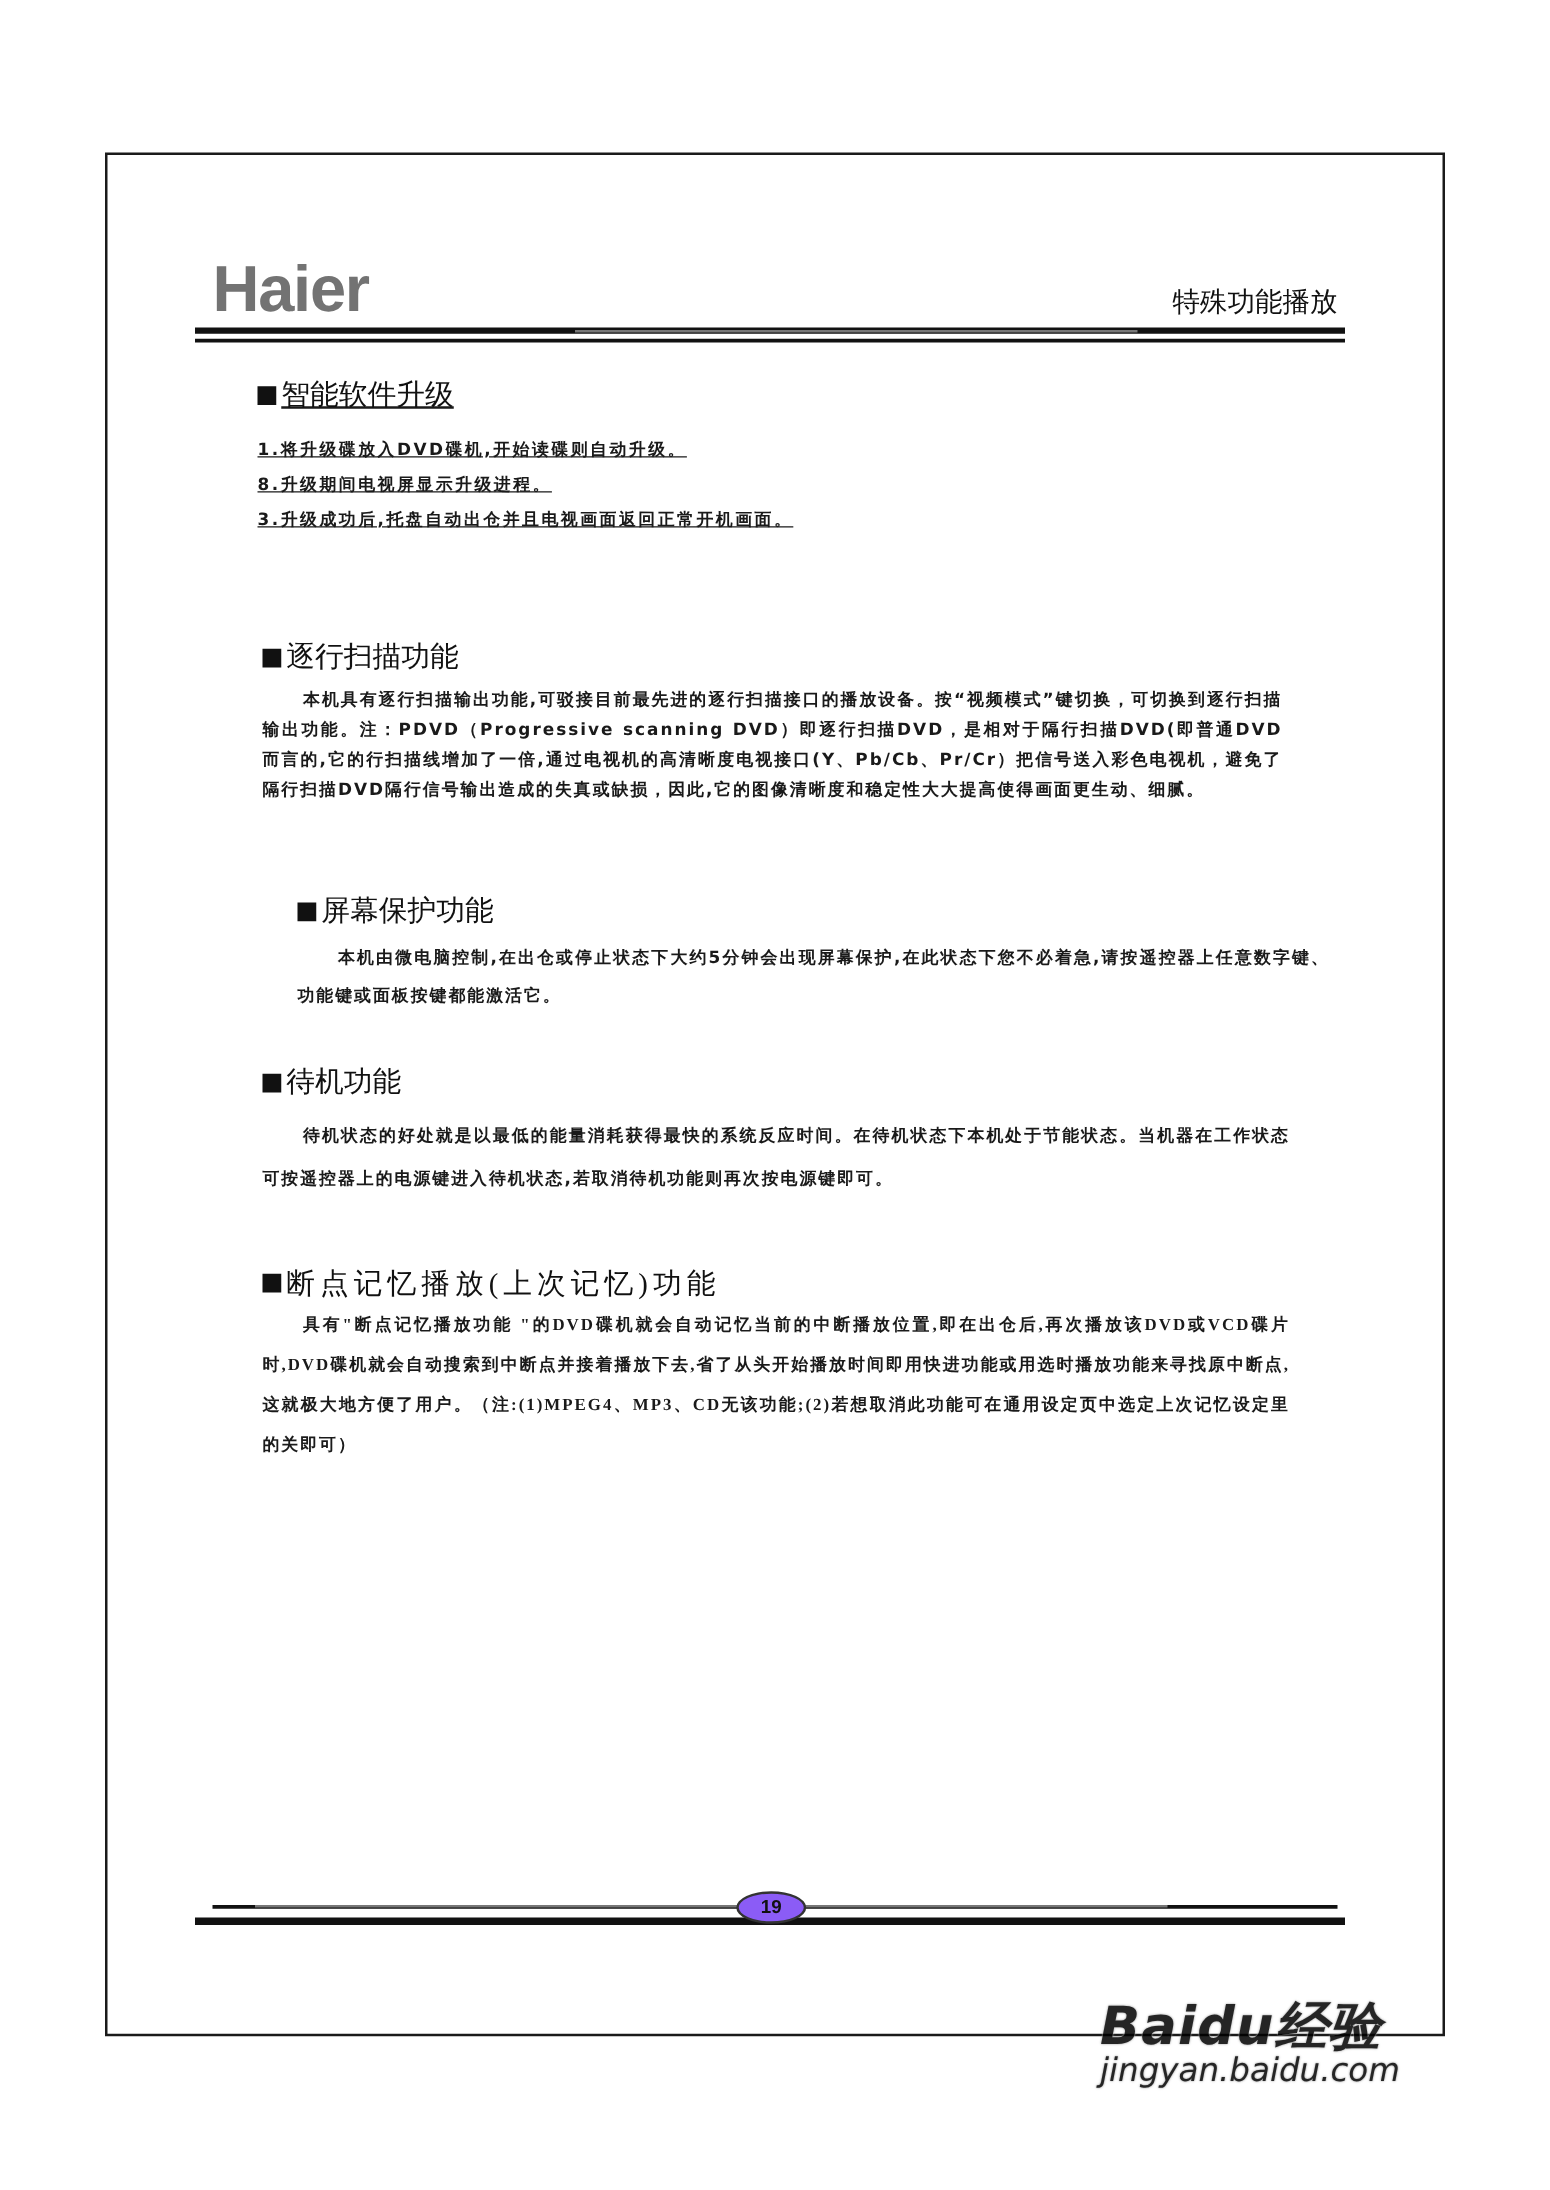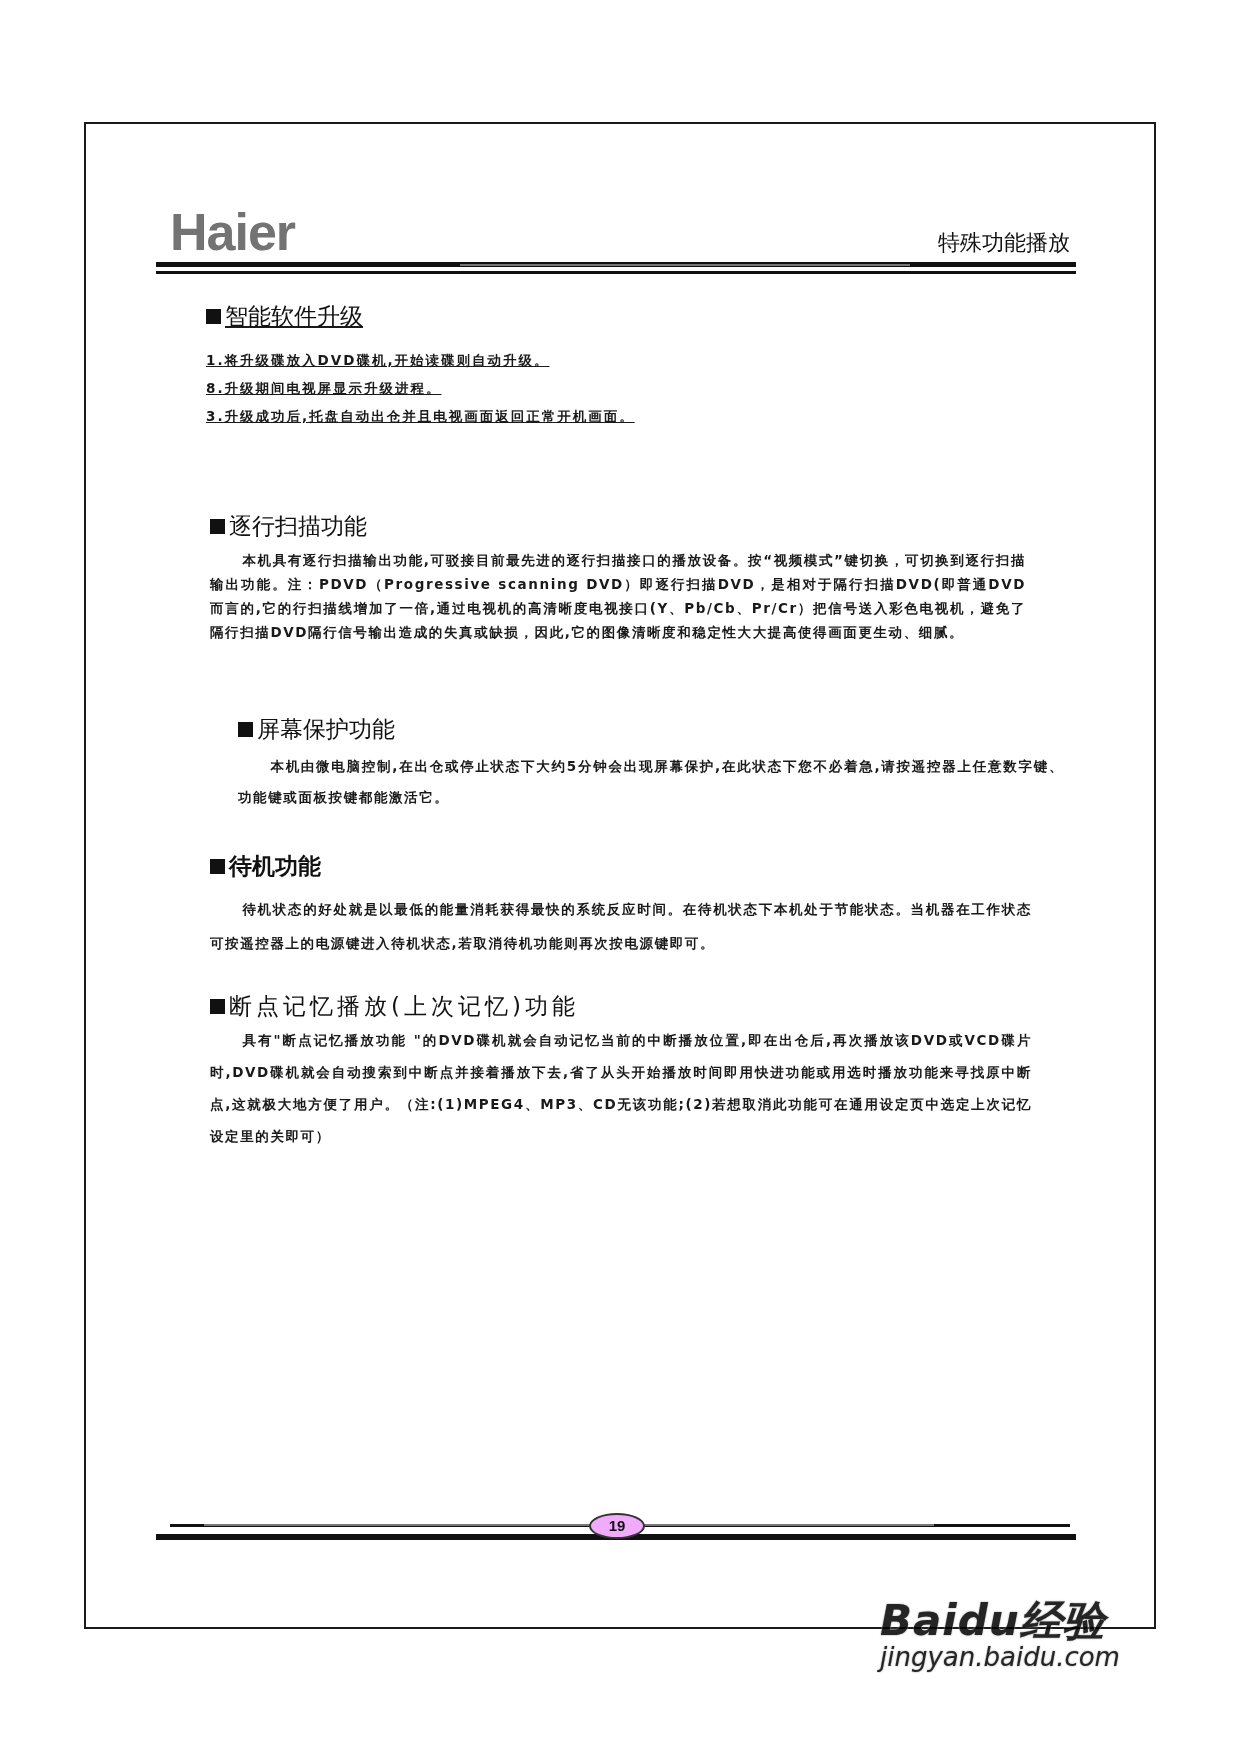--- a/index.html
+++ b/index.html
@@ -96,38 +96,38 @@
 
     #s2 { position: absolute; top: 210px; left: 4px; }
     #s2 .section-title { margin-bottom: 10px; }
     #s2 .para { width: 816px; line-height: 24px; }
 
     #s3 { position: absolute; top: 413px; left: 0; margin-left: 32px; }
     #s3 .section-title { margin-bottom: 10px; }
     #s3 .para { width: 826px; line-height: 31px; }
 
     #s4 { position: absolute; top: 550px; left: 4px; }
-    #s4 .section-title { margin-bottom: 14px; font-weight: bold; }
+    #s4 .section-title { margin-bottom: 14px; }
     #s4 .para { width: 822px; line-height: 34px; }
 
-    #s5 { position: absolute; top: 690px; left: 4px; }
+    #s5 { position: absolute; top: 710px; left: 4px; font-family: Liberation Serif, serif; }
     #s5 .section-title { margin-bottom: 6px; letter-spacing: 4px; }
     #s5 .para { width: 822px; line-height: 32px; }
 
     .rule-bot-top   { left: 170px; width: 900px; top: 1524px; height: 3px; }
     .rule-bot-grey  { left: 204px; width: 730px; top: 1524px; height: 2px; background: #777; }
     .rule-bot-thick { left: 156px; width: 920px; top: 1534px; height: 6px; }
     .page-badge {
       position: absolute;
       left: 589px;
       top: 1513px;
       width: 56px;
       height: 26px;
       border-radius: 50%;
-      background: #f0abfc;
+      background: #8b5cf6;
       border: 2px solid #333;
       box-sizing: border-box;
       text-align: center;
       font-family: "Liberation Sans", sans-serif;
       font-weight: bold;
       font-size: 15px;
       line-height: 22px;
       color: #111;
     }
     .watermark {

